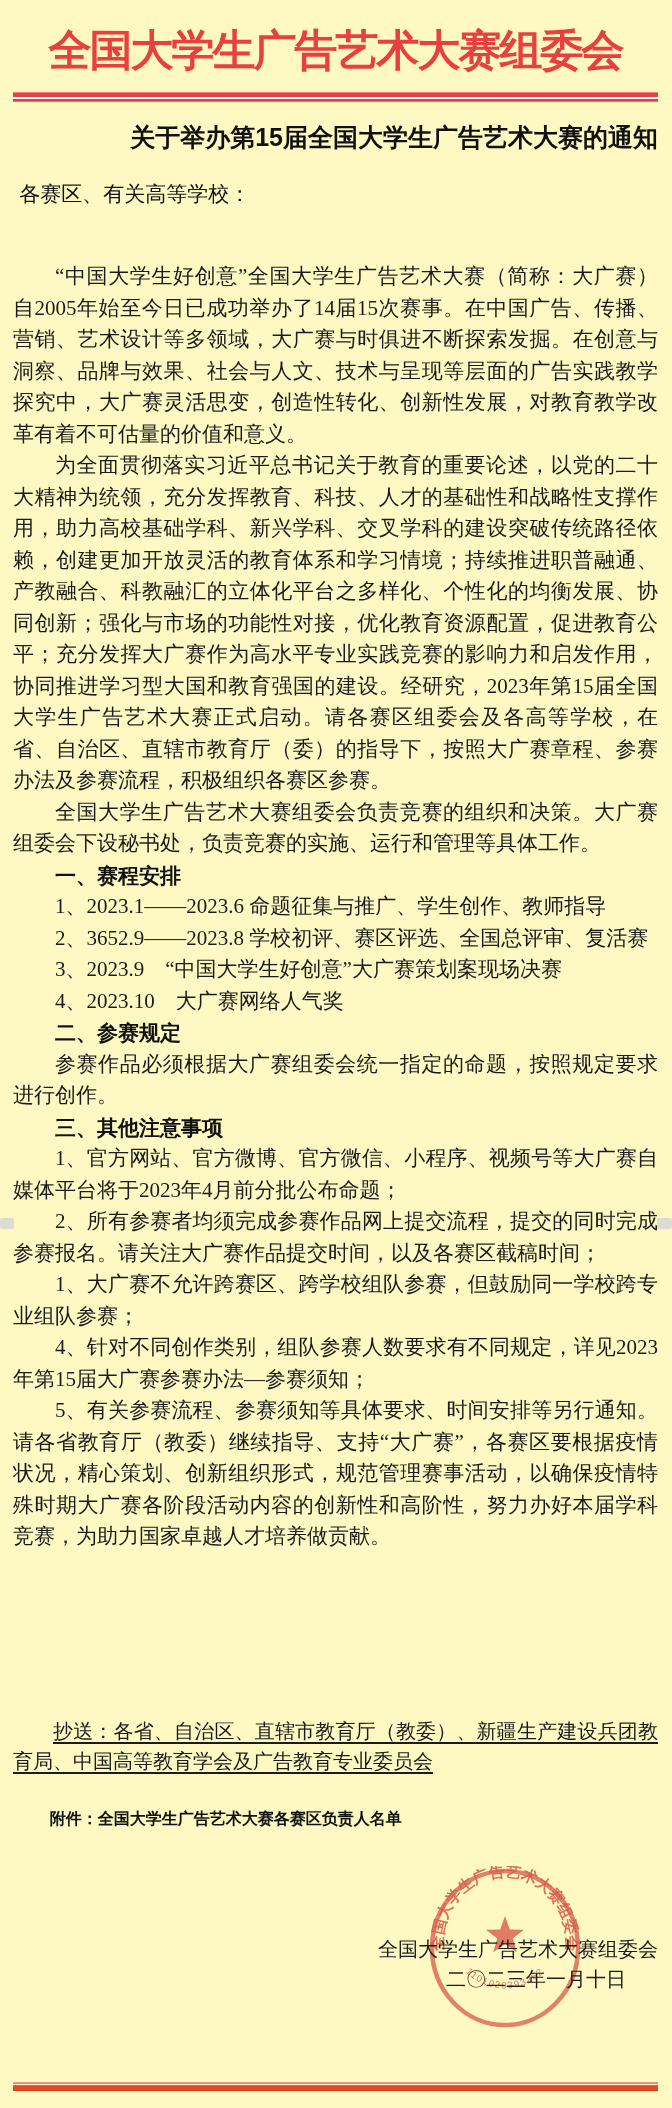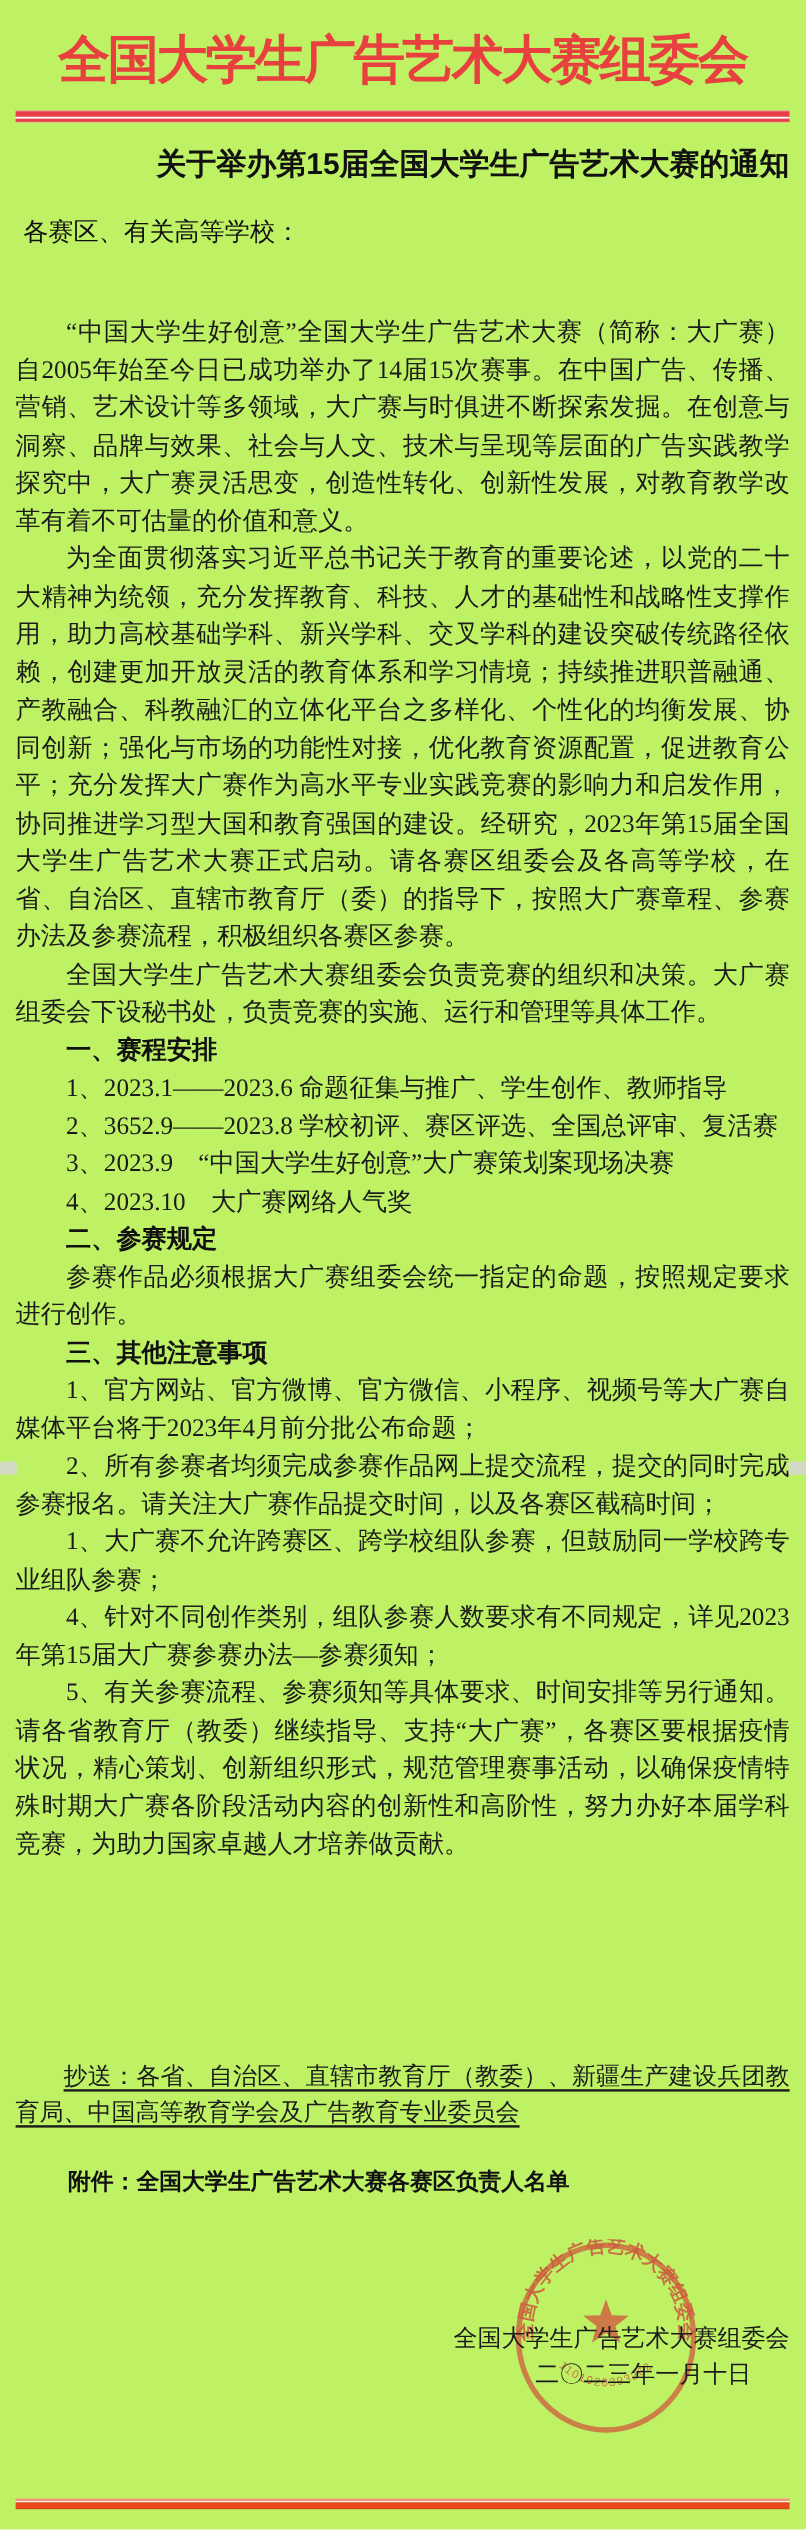--- a/index.html
+++ b/index.html
@@ -1,21 +1,21 @@
 <!DOCTYPE html>
 <html><head>
 <meta charset="utf-8">
 <style>
   html, body { margin: 0; padding: 0; background: #ffffff; }
   .page {
     position: relative;
     width: 672px;
     height: 2108px;
     margin: 0 auto;
-    background: #bef264;
+    background: #fef9c3;
     overflow: hidden;
     box-sizing: border-box;
     padding: 0 14px 0 13px;
     color: #1b1b1b;
     font-family: "Liberation Serif", "DejaVu Serif", serif;
   }
   .org-header {
     padding-top: 26px;
     line-height: 50px;
     font-size: 43px;
@@ -81,21 +81,21 @@
     line-height: 30px;
     text-indent: 2em;
     text-align: justify;
     text-decoration: underline;
     text-underline-offset: 4px;
   }
   .attachment {
     position: absolute;
     left: 13px; right: 14px; top: 1806px;
     margin: 0;
-    font-size: 19px;
+    font-size: 16px;
     line-height: 26px;
     font-weight: bold;
     text-indent: 2.3em;
     color: #111111;
     font-family: "Liberation Sans", "DejaVu Sans", sans-serif;
   }
   .sign-block {
     position: absolute;
     right: 14px; top: 1934px;
     text-align: right;

